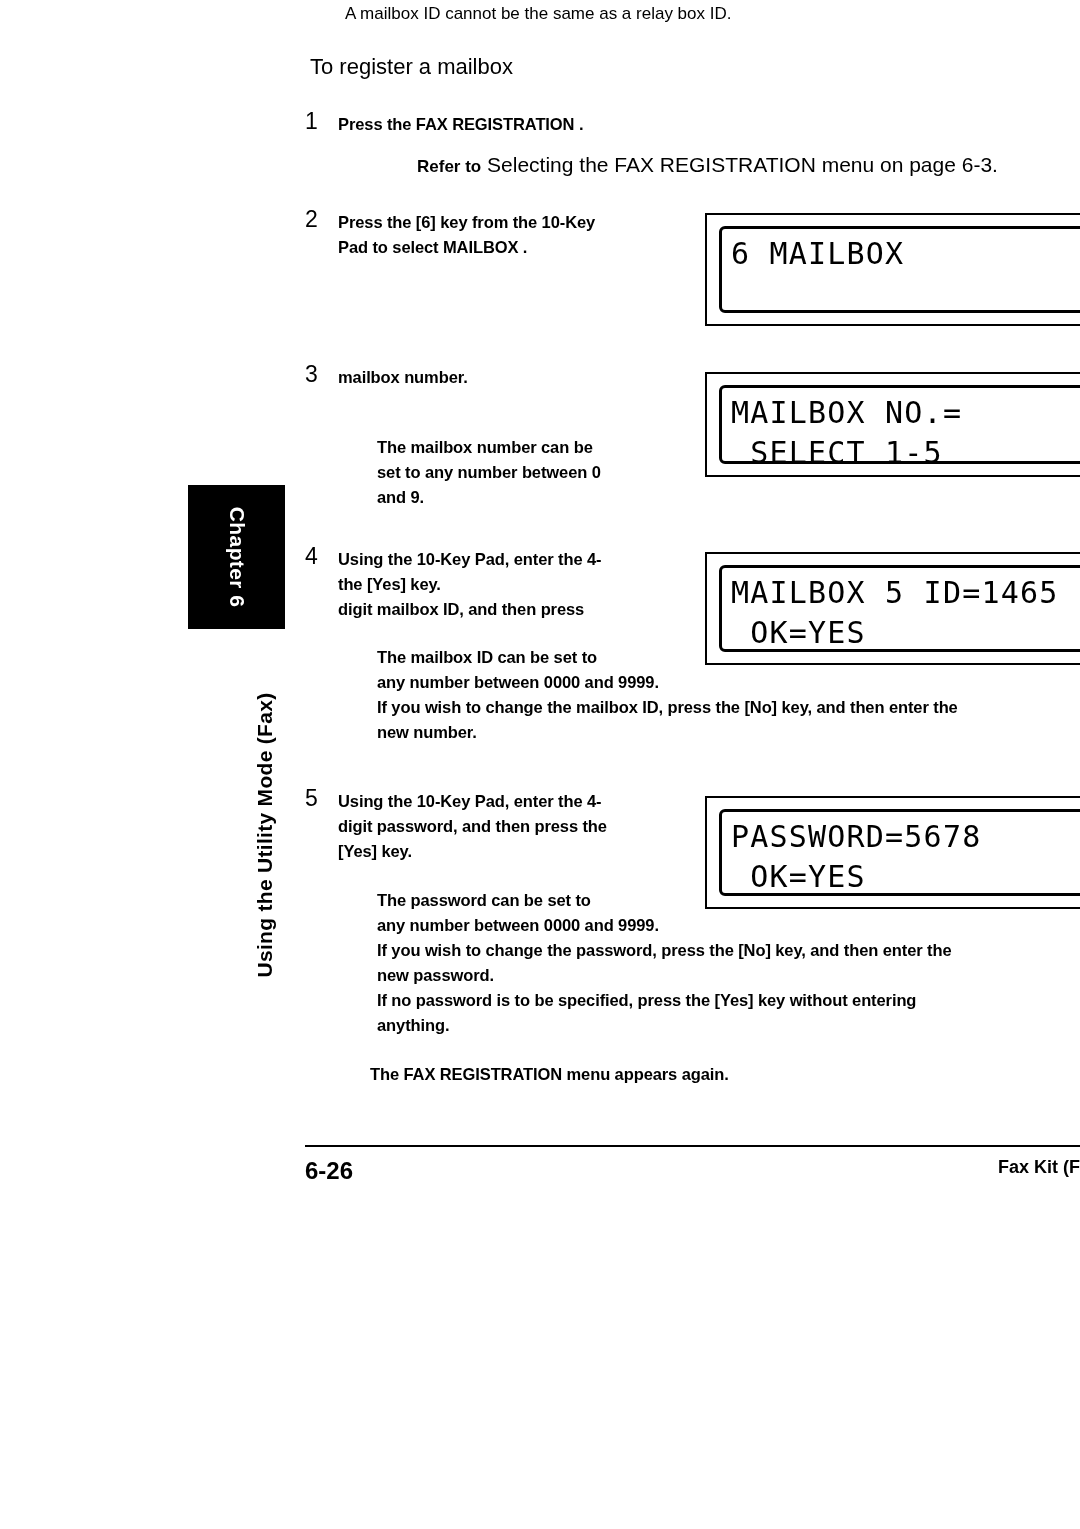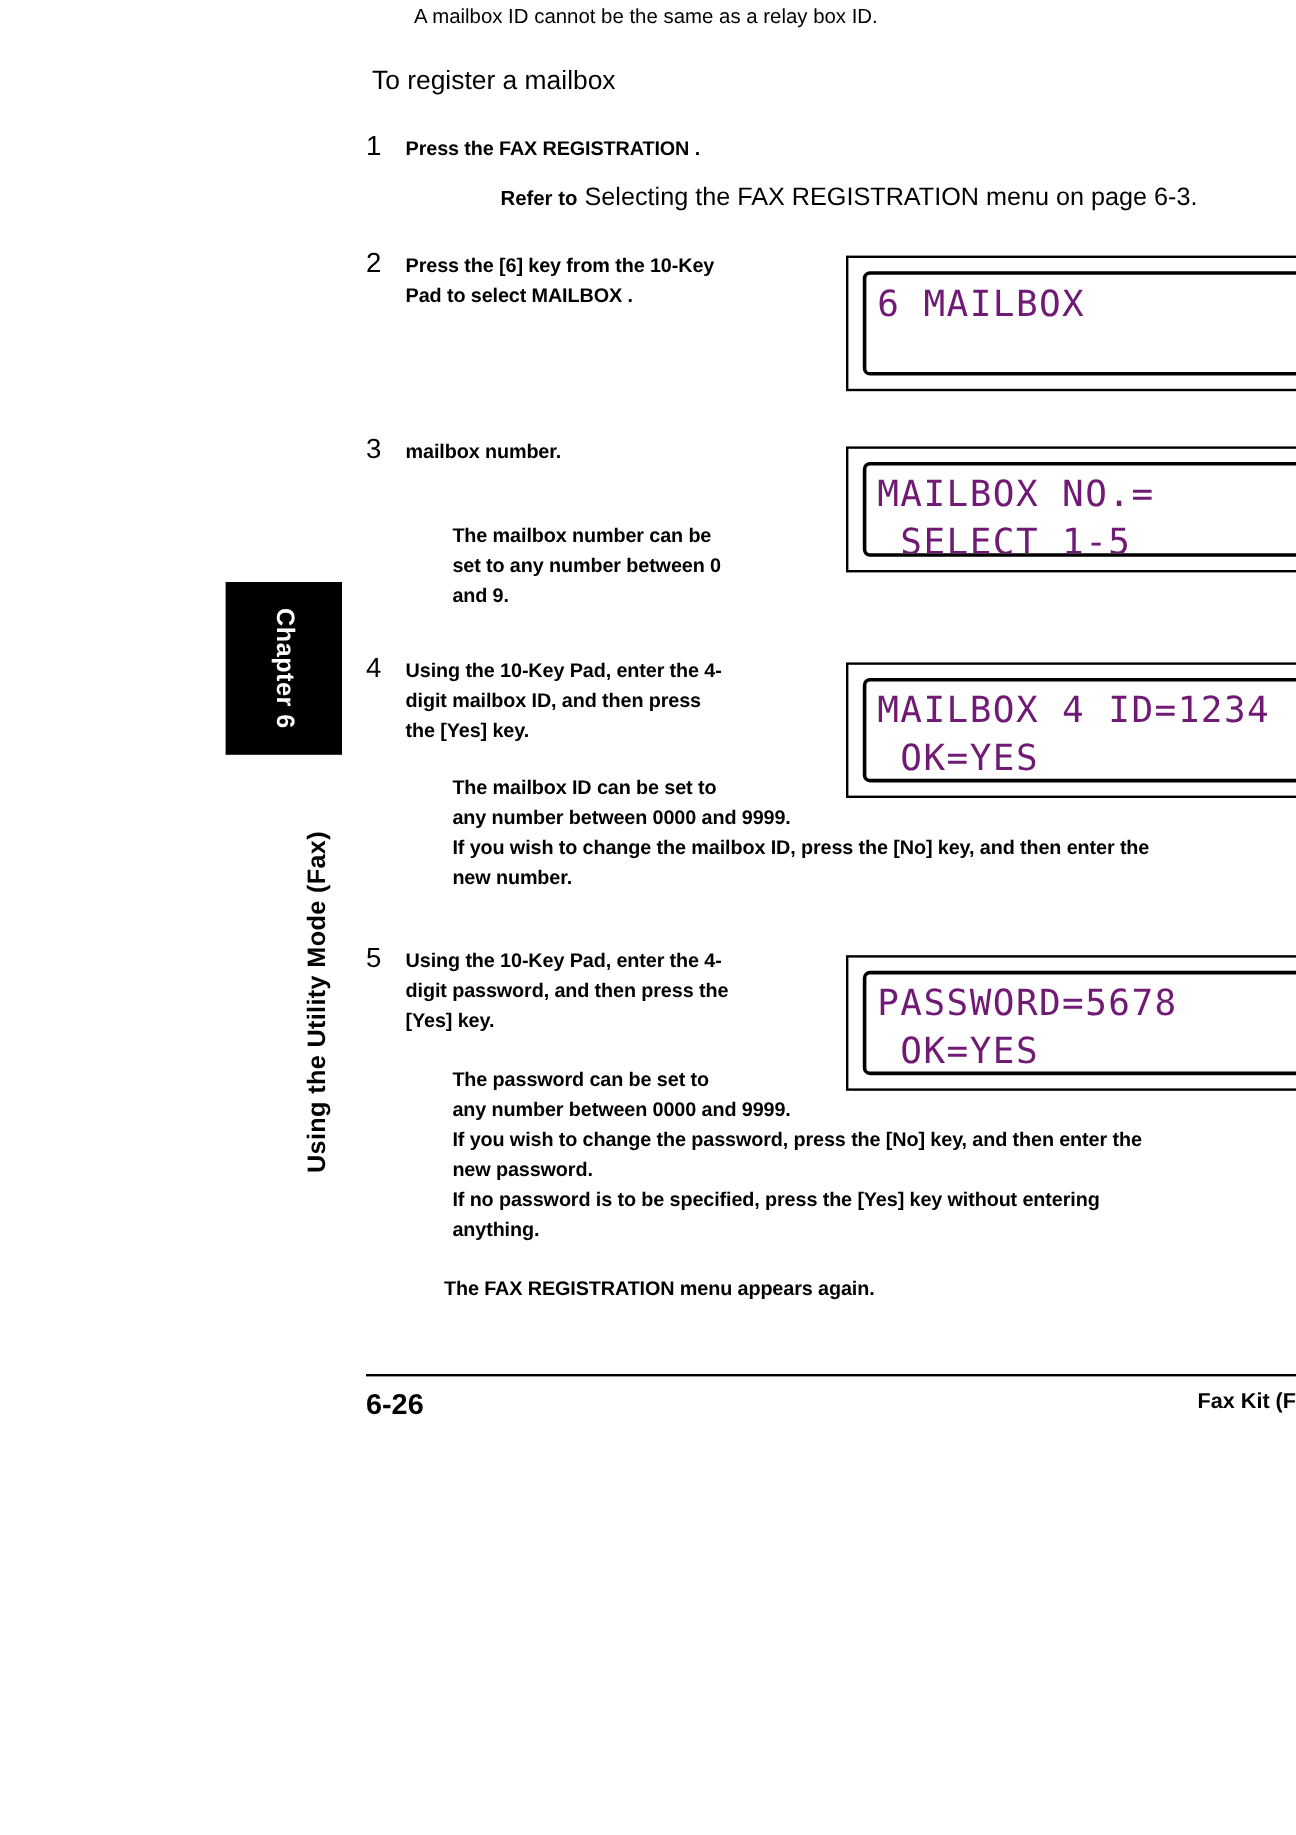--- a/index.html
+++ b/index.html
@@ -165,21 +165,21 @@
   }
   .lcd-text {
     position: absolute;
     left: 9px;
     top: 5px;
     font-family: "DejaVu Sans Mono", monospace;
     font-size: 30px;
     line-height: 40px;
     letter-spacing: 1.2px;
     white-space: pre;
-    color: #701a75;
+    color: #000000;
   }
 
   
   .footer-rule {
     position: absolute;
     left: 305px;
     top: 1145px;
     width: 775px;
     height: 2px;
     background: #000000;
@@ -241,22 +241,22 @@
     <div class="note" style="top:435px;">
       <div class="ln">The mailbox number can be</div>
       <div class="ln">set to any number between 0</div>
       <div class="ln">and 9.</div>
     </div>
 
     <div class="step" style="top:545px;">
       <div class="step-num">4</div>
       <div class="step-body">
         <div class="ln">Using the 10-Key Pad, enter the 4-</div>
+        <div class="ln">the [Yes] key.</div>
         <div class="ln">digit mailbox ID, and then press</div>
-        <div class="ln">the [Yes] key.</div>
       </div>
     </div>
     <div class="note wide" style="top:645px;">
       <div class="ln">The mailbox ID can be set to</div>
       <div class="ln">any number between 0000 and 9999.</div>
       <div class="ln">If you wish to change the mailbox ID, press the [No] key, and then enter the</div>
       <div class="ln">new number.</div>
     </div>
 
     <div class="step" style="top:787px;">
@@ -288,21 +288,21 @@
 
   <div class="lcd-outer" style="left:705px; top:372px; width:385px; height:105px;">
     <div class="lcd-inner">
       <div class="lcd-text">MAILBOX NO.=</div>
       <div class="lcd-text" style="top:45px;"> SELECT 1-5</div>
     </div>
   </div>
 
   <div class="lcd-outer" style="left:705px; top:552px; width:385px; height:113px;">
     <div class="lcd-inner">
-      <div class="lcd-text">MAILBOX 4 ID=1234</div>
+      <div class="lcd-text">MAILBOX 5 ID=1465</div>
       <div class="lcd-text" style="top:45px;"> OK=YES</div>
     </div>
   </div>
 
   <div class="lcd-outer" style="left:705px; top:796px; width:385px; height:113px;">
     <div class="lcd-inner">
       <div class="lcd-text">PASSWORD=5678</div>
       <div class="lcd-text" style="top:45px;"> OK=YES</div>
     </div>
   </div>

